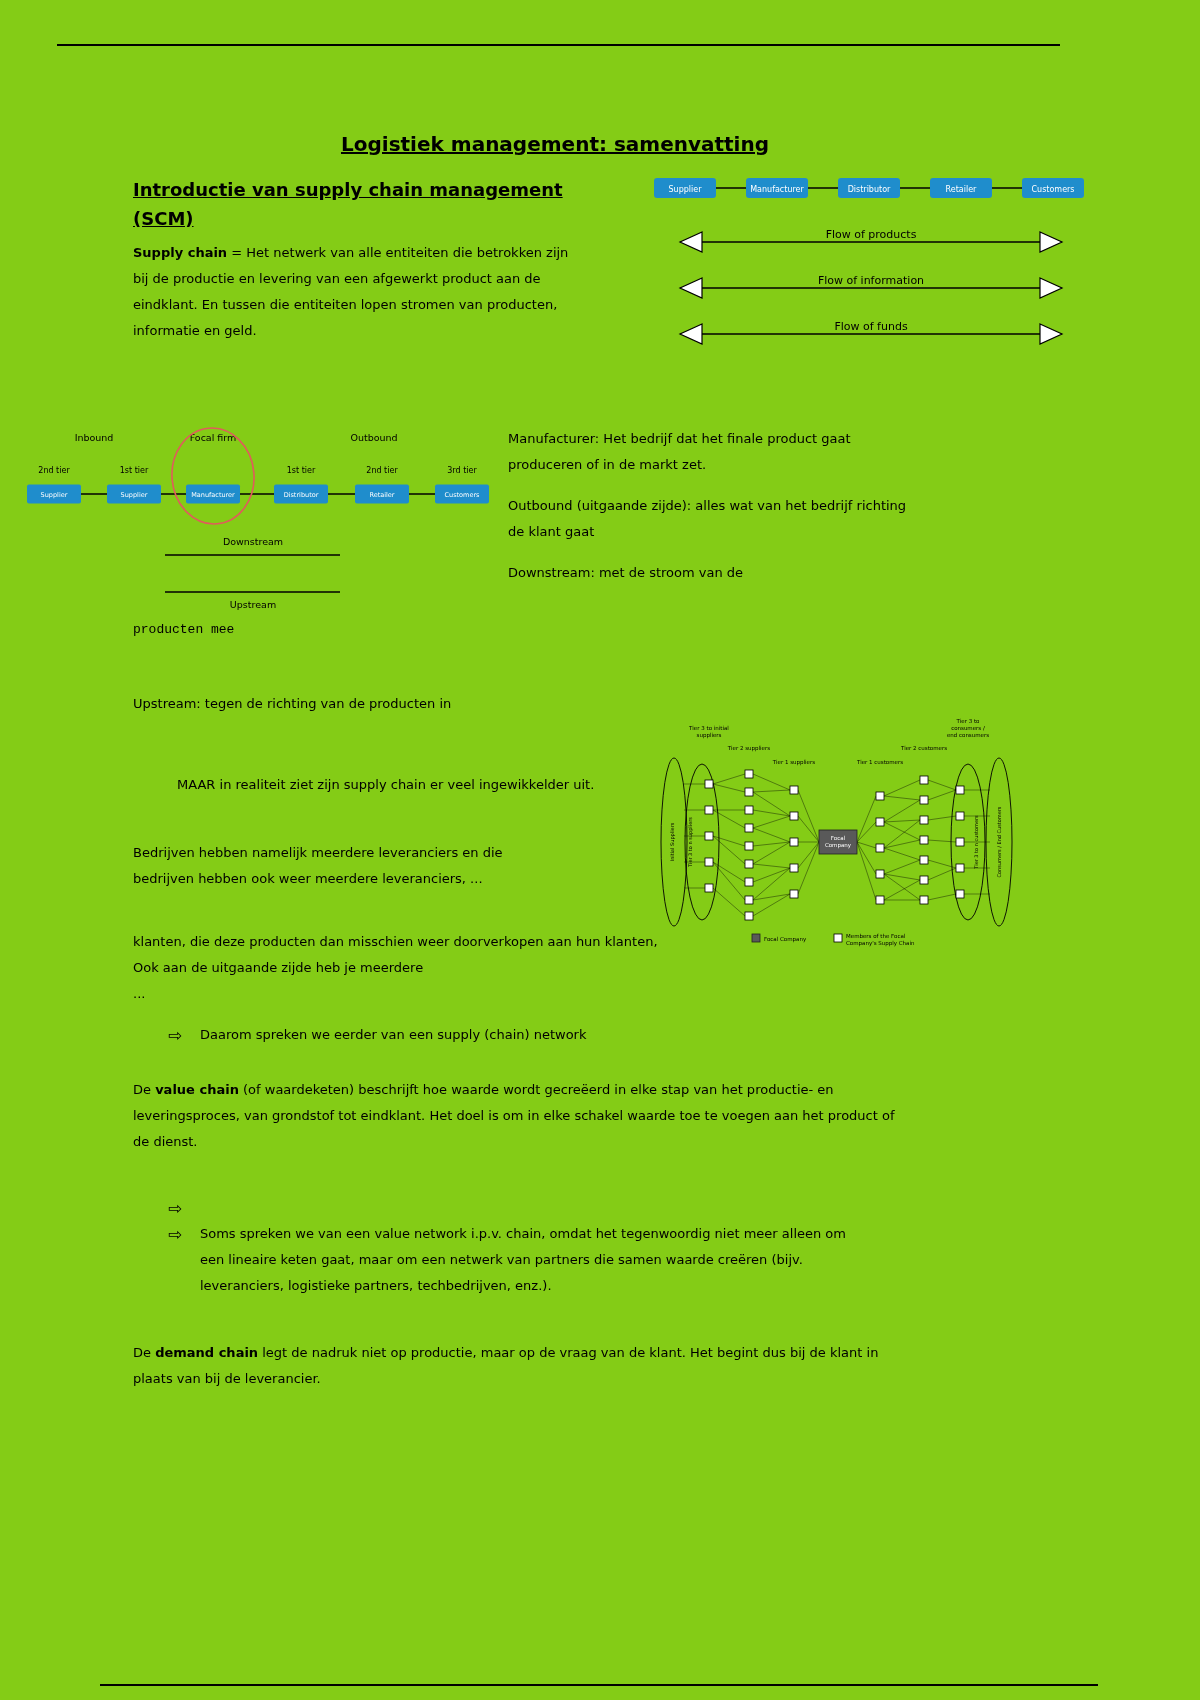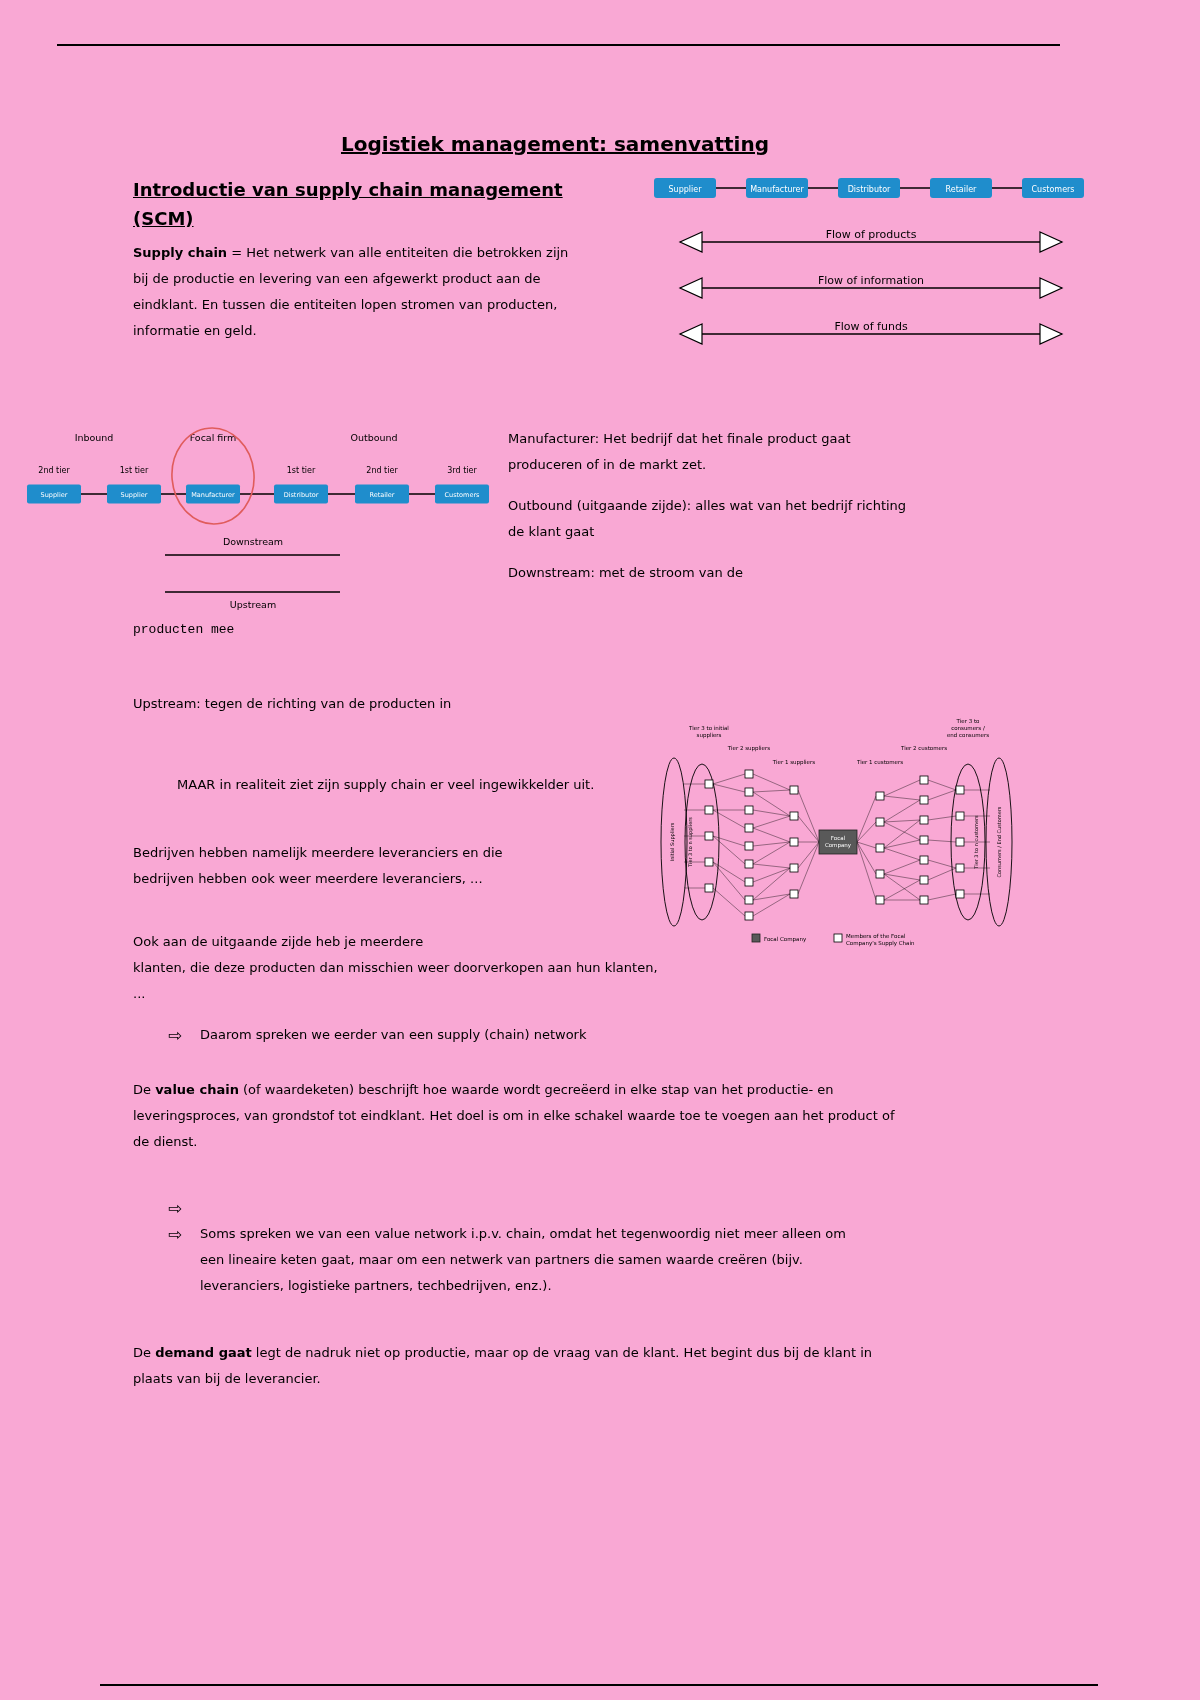--- a/index.html
+++ b/index.html
@@ -1,17 +1,17 @@
 <!DOCTYPE html>
 <html style="--node-blue: #1f8dcc; --focal-red: #e05c5c;"><head>
 <meta charset="utf-8">
 <style>
   html,body{margin:0;padding:0;}
   body{background:#ffffff;}
-  .page{position:relative;width:1200px;height:1700px;background:#f9a8d4;color:#000;
+  .page{position:relative;width:1200px;height:1700px;background:#84cc16;color:#000;
         font-family:"DejaVu Sans","Liberation Sans",sans-serif;overflow:hidden;}
   .abs{position:absolute;}
   .rule{position:absolute;background:#000;height:2px;}
   #rule-top{left:57px;top:44px;width:1003px;}
   #rule-bottom{left:100px;top:1684px;width:998px;}
   .doc-title{position:absolute;top:132px;left:0;width:1110px;text-align:center;
              font-size:20px;font-weight:bold;margin:0;}
   .doc-title .u, .section-heading .u{text-decoration:underline;}
   .section-heading{position:absolute;left:133px;top:175px;font-size:18px;font-weight:bold;
                    line-height:29px;margin:0;}
@@ -269,22 +269,22 @@
       <text x="326" y="124" class="vtxt" transform="rotate(-90 326 124)">Tier 3 to n customers</text>
       <text x="349" y="124" class="vtxt" transform="rotate(-90 349 124)">Consumers / End Customers</text>
       <rect x="100" y="216" width="8" height="8" class="focalrect"></rect>
       <text x="112" y="223" class="legtxt">Focal Company</text>
       <rect x="182" y="216" width="8" height="8" class="sq"></rect>
       <text x="194" y="220" class="legtxt">Members of the Focal</text>
       <text x="194" y="227" class="legtxt">Company's Supply Chain</text>
     </svg>
 
   <div class="abs body-text" style="left:133px;top:929px;">
+    <div>klanten, die deze producten dan misschien weer doorverkopen aan hun klanten,</div>
     <div>Ook aan de uitgaande zijde heb je meerdere</div>
-    <div>klanten, die deze producten dan misschien weer doorverkopen aan hun klanten,</div>
     <div>...</div>
   </div>
 
   <div class="abs arrow-item" style="left:168px;top:1022px;width:720px;">
     <span class="arrow-marker">⇨</span>
     <span class="body-text">Daarom spreken we eerder van een supply (chain) network</span>
   </div>
 
   <p class="abs body-text" style="left:133px;top:1077px;width:770px;">
     <span>De </span><span class="b">value chain</span><span> (of waardeketen) beschrijft hoe waarde wordt gecreëerd in elke stap van het productie- en leveringsproces, van grondstof tot eindklant. Het doel is om in elke schakel waarde toe te voegen aan het product of de dienst.</span>
@@ -294,17 +294,17 @@
     <div class="arrow-item">
       <span class="arrow-marker">⇨</span>
     </div>
     <div class="arrow-item">
       <span class="arrow-marker">⇨</span>
       <span class="body-text" style="width:660px">Soms spreken we van een value network i.p.v. chain, omdat het tegenwoordig niet meer alleen om een lineaire keten gaat, maar om een netwerk van partners die samen waarde creëren (bijv. leveranciers, logistieke partners, techbedrijven, enz.).</span>
     </div>
   </div>
 
   <p class="abs body-text" style="left:133px;top:1340px;width:750px;">
-    <span>De </span><span class="b">demand gaat</span><span> legt de nadruk niet op productie, maar op de vraag van de klant. Het begint dus bij de klant in plaats van bij de leverancier.</span>
+    <span>De </span><span class="b">demand chain</span><span> legt de nadruk niet op productie, maar op de vraag van de klant. Het begint dus bij de klant in plaats van bij de leverancier.</span>
   </p>
 
   <div class="rule" id="rule-bottom"></div>
 </div>
 
 </body></html>

